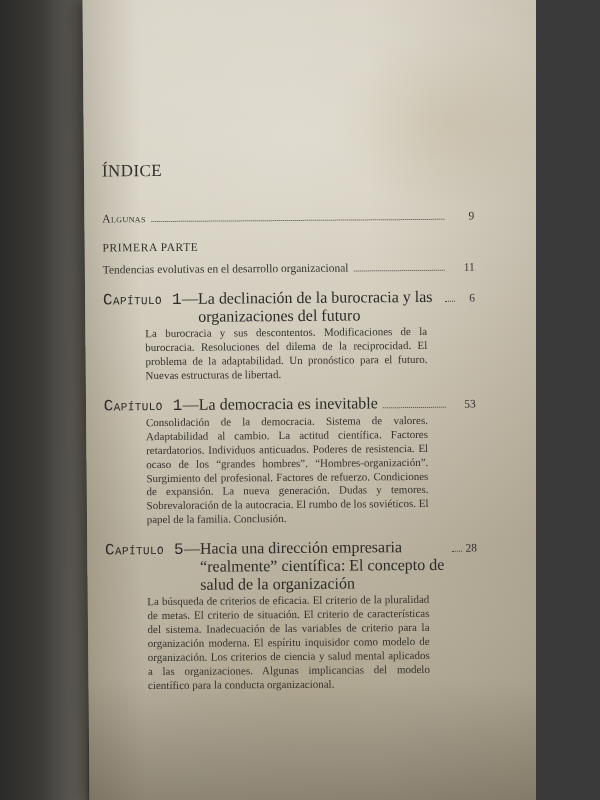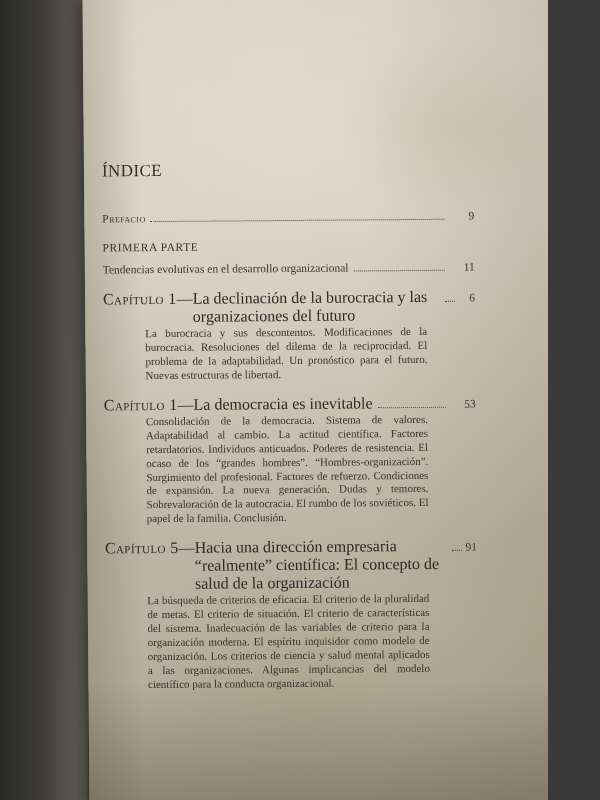--- a/index.html
+++ b/index.html
@@ -9,24 +9,25 @@
   }
   body {
     width: 600px;
     height: 800px;
     overflow: hidden;
     font-family: "Liberation Serif", serif;
   }
 
   #photo {
     position: relative;
-    width: 548px;
+    width: 496px;
     height: 800px;
     background: #c9c6bb;
     overflow: hidden;
+    padding-left: 40px;
   }
 
   
   .bg-dark {
     position: absolute;
     inset: 0;
     background:
       linear-gradient(100deg, #4a4a48 0%, #58554f 30%, #6a675e 55%, #51504c 80%, #3f3e3c 100%);
   }
 
@@ -169,20 +170,21 @@
     padding-right: 48px;
   }
   .prefacio-row { margin-bottom: 16px; }
   .chap-first-line {
     display: flex;
     align-items: baseline;
     width: 100%;
   }
   .chap-label {
     white-space: nowrap;
+    font-family: Liberation Mono, monospace;
   }
   .chap-title-inline {
     flex: 0 1 auto;
   }
 </style>
 </head>
 <body>
 
 <div id="photo">
   <div class="bg-dark"></div>
@@ -197,21 +199,21 @@
     <div class="stain1"></div>
     <div class="stain2"></div>
     <div class="page-grain"></div>
   </div>
 
   <div class="content">
 
     <div class="toc-title smallcaps">ÍNDICE</div>
 
     <div class="entry prefacio-row">
-      <span class="lbl smallcaps">Prefacio</span>
+      <span class="lbl smallcaps">Algunas</span>
       <span class="dots"></span>
       <span class="pg">9</span>
     </div>
 
     <div class="block">
       <div class="part-head smallcaps">PRIMERA PARTE</div>
       <div class="entry">
         <span class="lbl">Tendencias evolutivas en el desarrollo organizacional</span>
         <span class="dots"></span>
         <span class="pg">11</span>
@@ -239,21 +241,21 @@
       </div>
       <div class="abstract">Consolidación de la democracia. Sistema de valores. Adaptabilidad al cambio. La actitud científica. Factores retardatorios. Individuos anticuados. Poderes de resistencia. El ocaso de los “grandes hombres”. “Hombres-organización”. Surgimiento del profesional. Factores de refuerzo. Condiciones de expansión. La nueva generación. Dudas y temores. Sobrevaloración de la autocracia. El rumbo de los soviéticos. El papel de la familia. Conclusión.</div>
     </div>
 
     <div class="block">
       <div class="chap-first-line">
         <span class="chap-label smallcaps">Capítulo 5</span>
         <span> — </span>
         <span class="chap-title-inline">Hacia una dirección empresaria “realmente” científica: El concepto de salud de la organización</span>
         <span class="dots"></span>
-        <span class="pg">91</span>
+        <span class="pg">28</span>
       </div>
       <div class="abstract">La búsqueda de criterios de eficacia. El criterio de la pluralidad de metas. El criterio de situación. El criterio de características del sistema. Inadecuación de las variables de criterio para la organización moderna. El espíritu inquisidor como modelo de organización. Los criterios de ciencia y salud mental aplicados a las organizaciones. Algunas implicancias del modelo científico para la conducta organizacional.</div>
     </div>
 
   </div>
 
   <div class="bottom-shade"></div>
 </div>
 
 </body></html>

